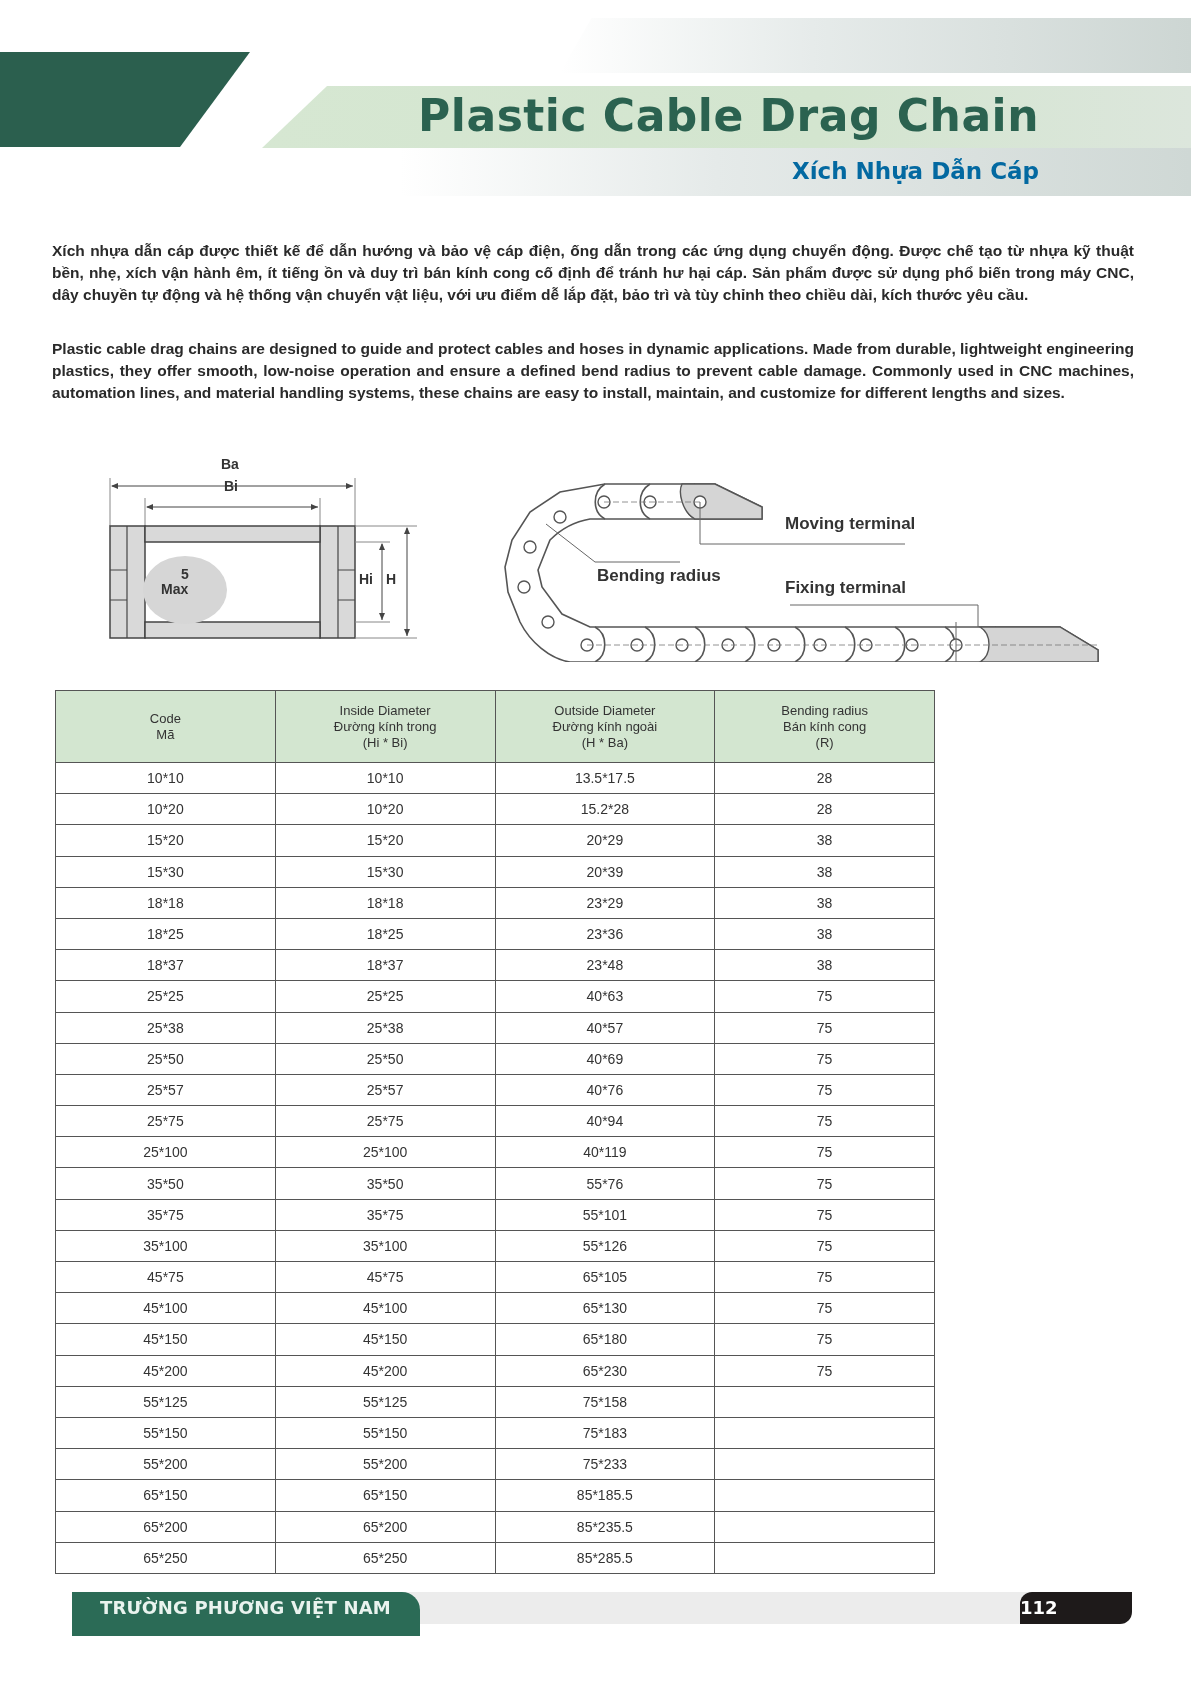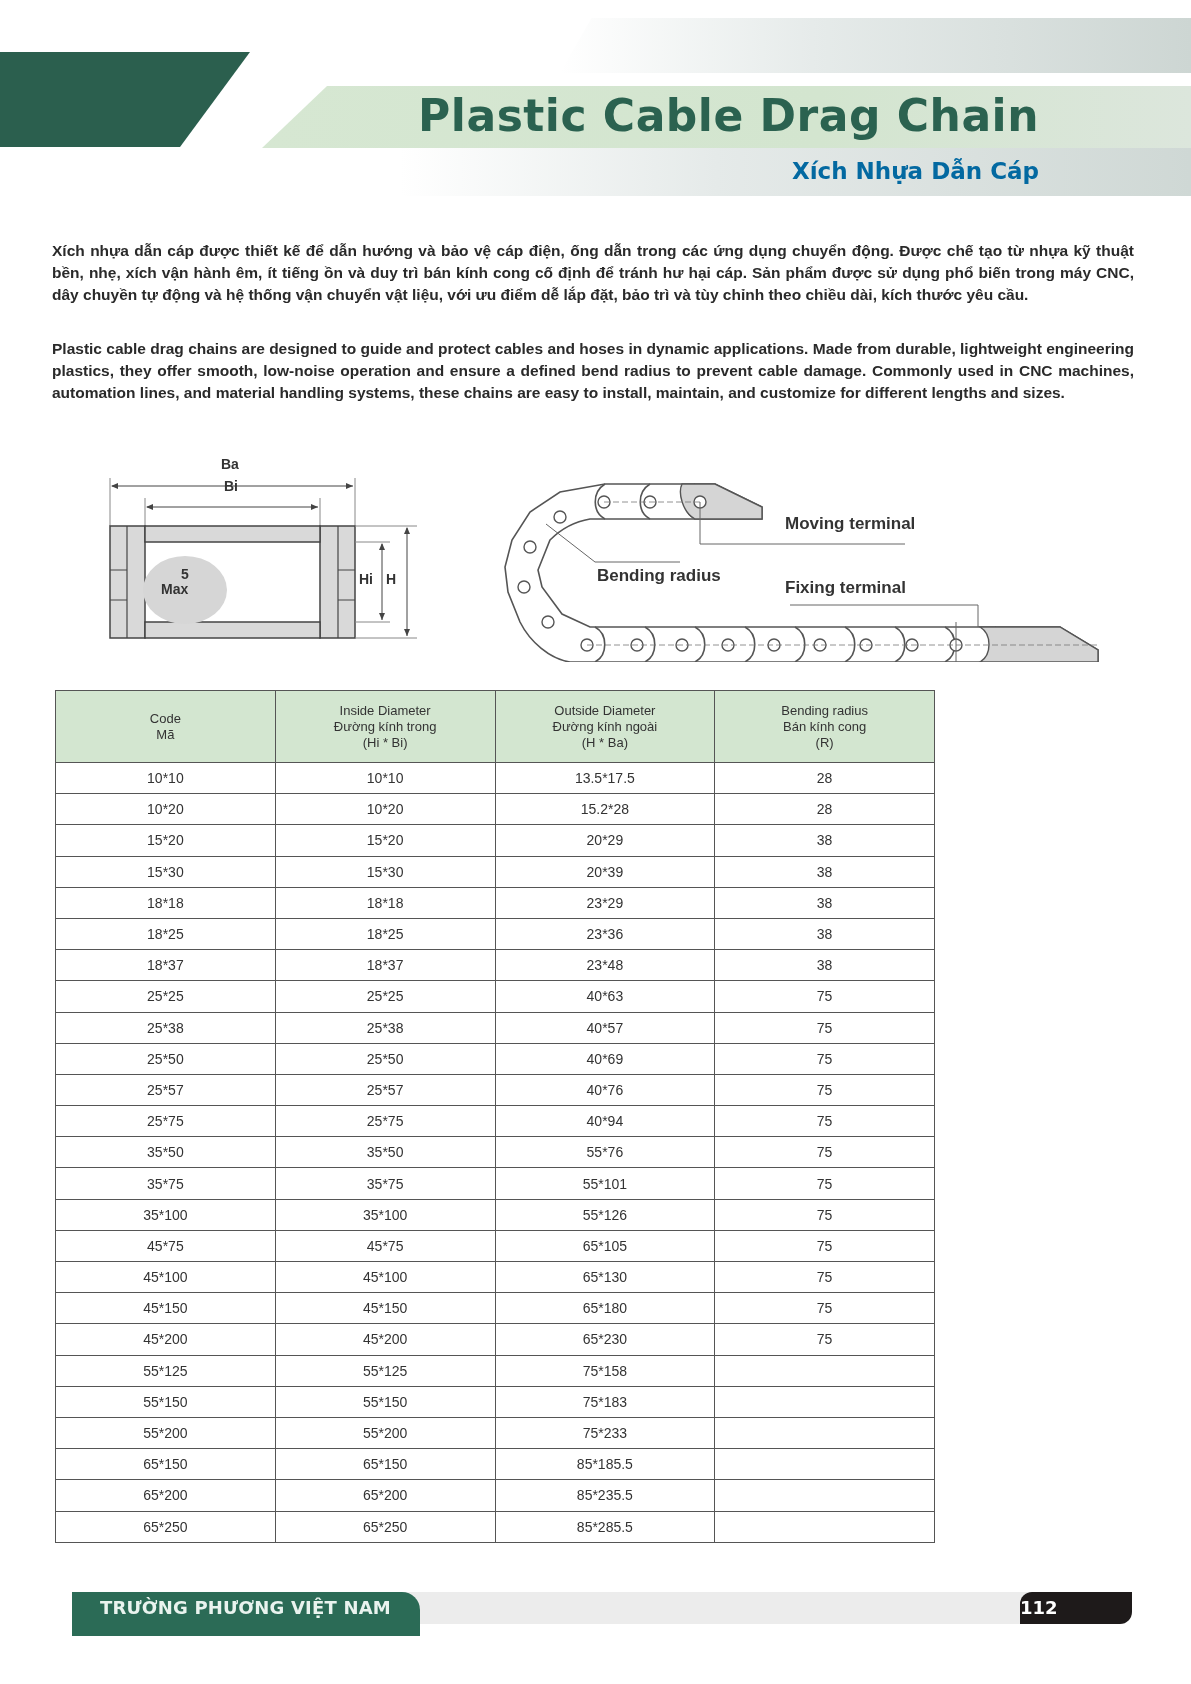--- a/index.html
+++ b/index.html
@@ -302,20 +302,26 @@
         <td>40*76</td>
         <td>75</td>
       </tr>
       <tr>
         <td>25*75</td>
         <td>25*75</td>
         <td>40*94</td>
         <td>75</td>
       </tr>
       <tr>
+        <td>25*100</td>
+        <td>25*100</td>
+        <td>40*119</td>
+        <td>75</td>
+      </tr>
+      <tr>
         <td>35*50</td>
         <td>35*50</td>
         <td>55*76</td>
         <td>75</td>
       </tr>
       <tr>
         <td>35*75</td>
         <td>35*75</td>
         <td>55*101</td>
         <td>75</td>

